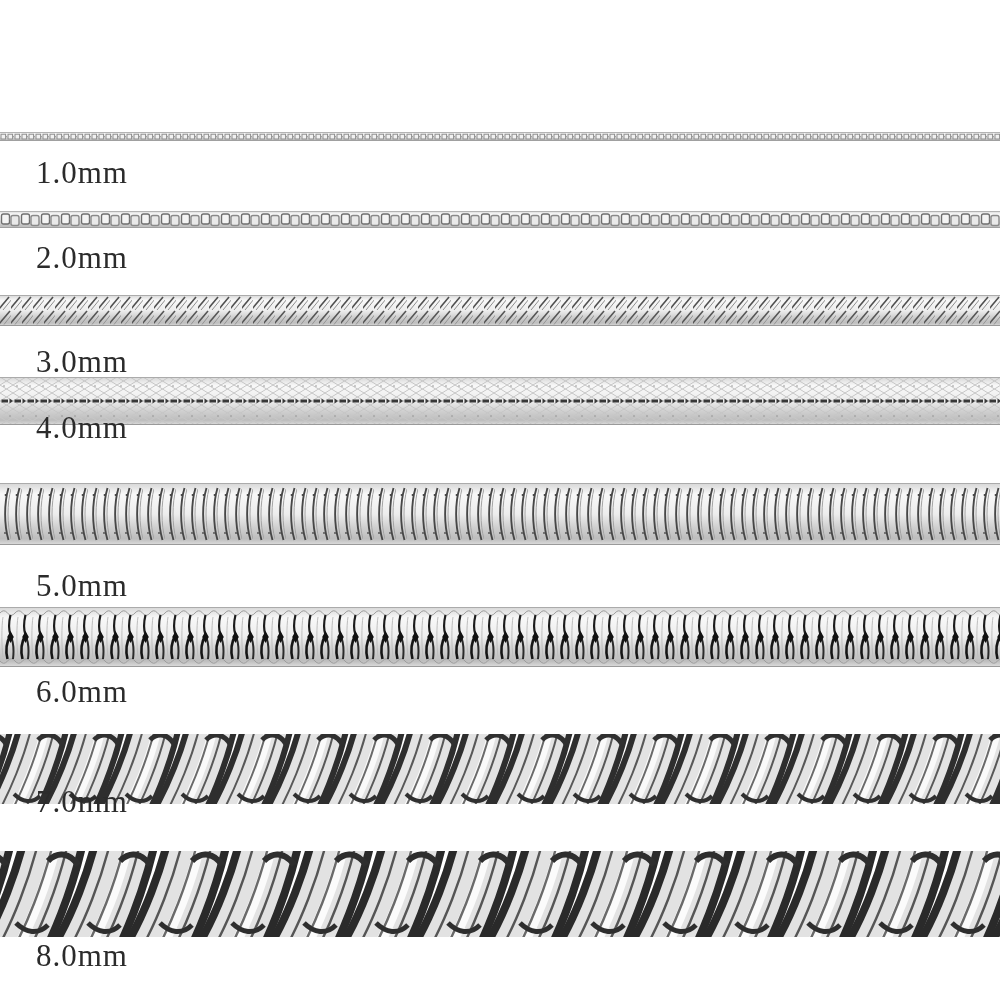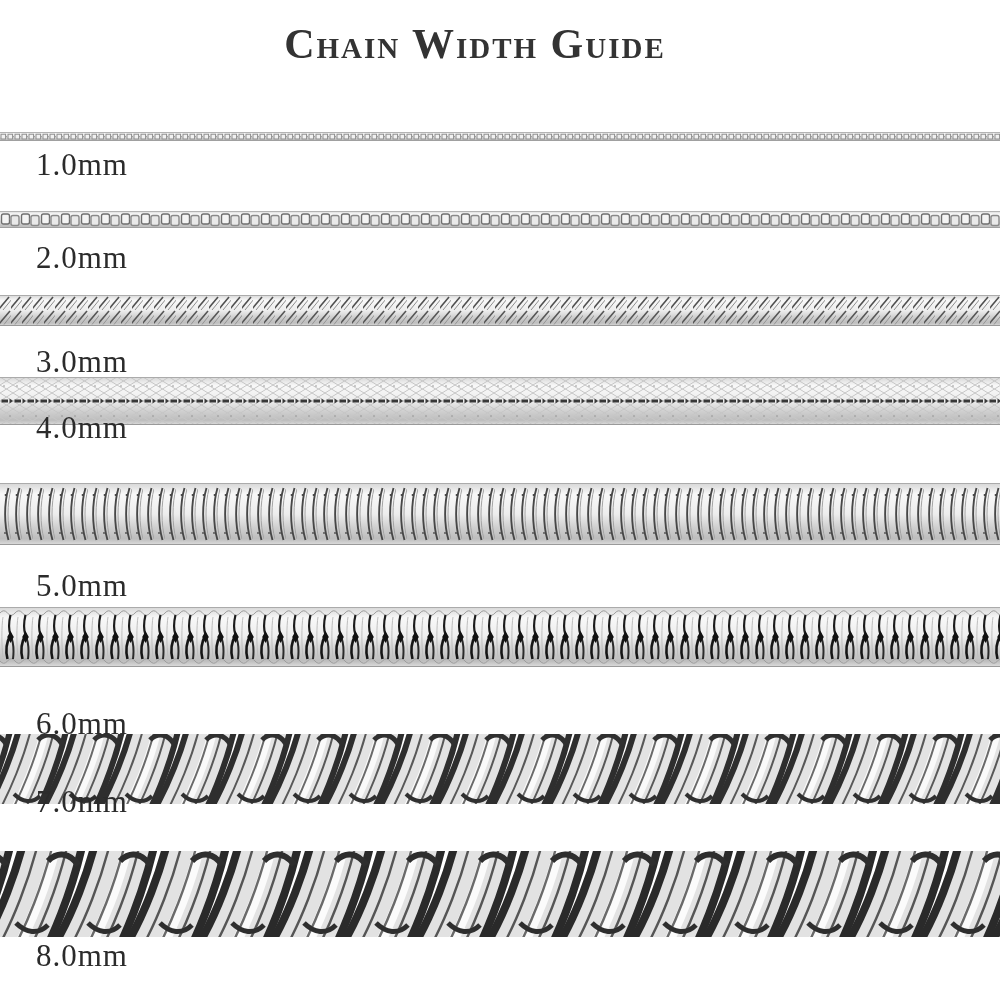--- a/index.html
+++ b/index.html
@@ -117,29 +117,28 @@
     <pattern id="p8" width="144" height="86" patternUnits="userSpaceOnUse">
       <use href="#pair8" x="-144"></use>
         <use href="#pair8"></use>
         <use href="#pair8" x="144"></use>
     </pattern>
   </defs>
 </svg>
 
 <div class="stage">
 
-  <div class="title">Chain Width Guide</div>
 
   <svg class="band" style="top:132px" width="1000" height="9">
     <rect width="1000" height="9" fill="url(#metalV)"></rect>
     <rect width="1000" height="9" fill="url(#p1)"></rect>
     <line x1="0" y1="0.5" x2="1000" y2="0.5" stroke="#b3b3b3"></line>
     <line x1="0" y1="8.5" x2="1000" y2="8.5" stroke="#a0a0a0"></line>
   </svg>
-  <div class="lbl" style="top:149px">1.0mm</div>
+  <div class="lbl" style="top:157px">1.0mm</div>
 
   <svg class="band" style="top:211px" width="1000" height="17">
     <rect width="1000" height="17" fill="url(#metalV)"></rect>
     <rect width="1000" height="17" fill="url(#p2)"></rect>
     <line x1="0" y1="0.5" x2="1000" y2="0.5" stroke="#b3b3b3"></line>
     <line x1="0" y1="16.5" x2="1000" y2="16.5" stroke="#a0a0a0"></line>
   </svg>
   <div class="lbl" style="top:242px">2.0mm</div>
 
   <svg class="band" style="top:295px" width="1000" height="31">
@@ -165,21 +164,21 @@
     <line x1="0" y1="61.5" x2="1000" y2="61.5" stroke="#9a9a9a"></line>
   </svg>
   <div class="lbl" style="top:570px">5.0mm</div>
 
   <svg class="band" style="top:607px" width="1000" height="60">
     <rect width="1000" height="60" fill="url(#metalV)"></rect>
     <rect width="1000" height="60" fill="url(#p6)"></rect>
     <line x1="0" y1="0.5" x2="1000" y2="0.5" stroke="#ababab"></line>
     <line x1="0" y1="59.5" x2="1000" y2="59.5" stroke="#9a9a9a"></line>
   </svg>
-  <div class="lbl" style="top:708px">6.0mm</div>
+  <div class="lbl" style="top:676px">6.0mm</div>
 
   <svg class="band" style="top:734px" width="1000" height="70">
     <rect width="1000" height="70" fill="url(#p7)"></rect>
   </svg>
   <div class="lbl" style="top:786px">7.0mm</div>
 
   <svg class="band" style="top:851px" width="1000" height="86">
     <rect width="1000" height="86" fill="url(#p8)"></rect>
   </svg>
   <div class="lbl" style="top:940px">8.0mm</div>

